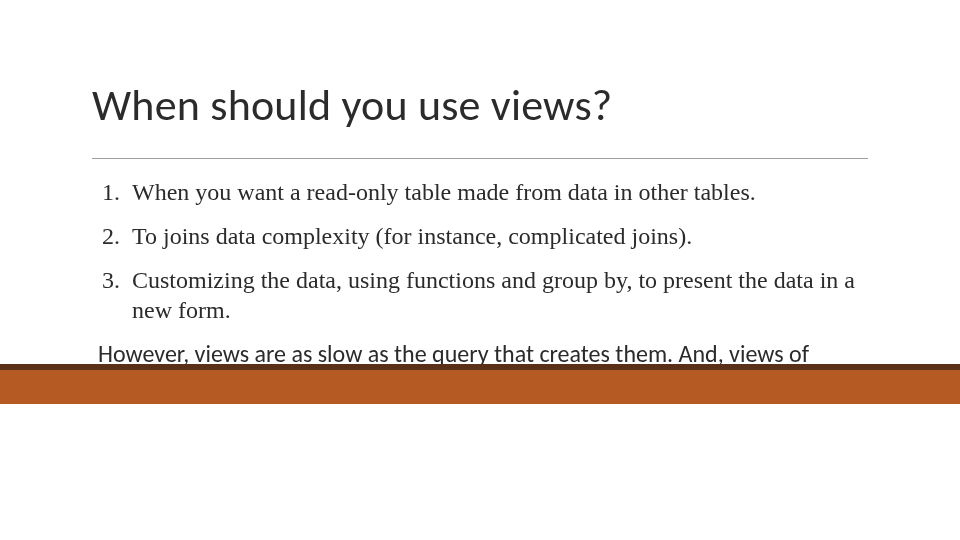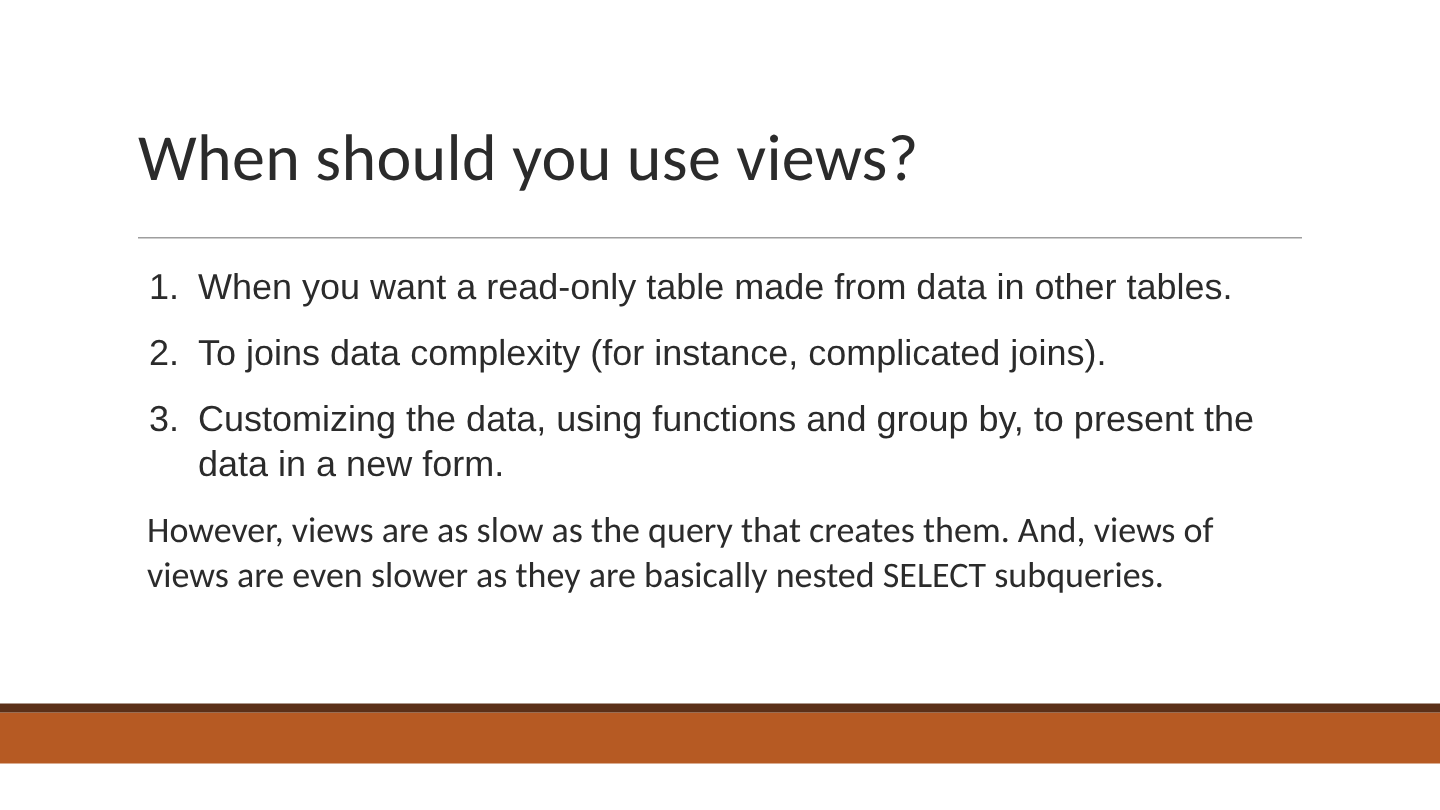--- a/index.html
+++ b/index.html
@@ -1,20 +1,20 @@
 <!DOCTYPE html>
 <html><head>
 <meta charset="utf-8">
 <style>
   * { margin: 0; padding: 0; box-sizing: border-box; }
   html, body { width: 960px; height: 540px; font-family: "Calibri Light", Calibri, "Segoe UI", Arial, sans-serif; background: #fff; color: #222; }
   .slide {
     position: relative;
     width: 960px;
-    height: 509px;
+    height: 404px;
     background: #fff;
   }
   .content {
     position: absolute;
     left: 92px;
     top: 78px;
     right: 92px;
   }
   .title {
     font-size: 44px;
@@ -27,21 +27,21 @@
   .title-wrap {
     border-bottom: 1px solid #9e9e9e;
     margin-bottom: 18px;
   }
   .list {
     list-style: decimal;
     padding-left: 34px;
     font-size: 24px;
     line-height: 1.25;
     color: #2b2b2b;
-    font-family: Liberation Sans, sans-serif;
+    font-family: Liberation Serif, serif;
   }
   .list li {
     margin-bottom: 14px;
     padding-left: 6px;
   }
   .list li::marker {
     font-size: 24px;
   }
   .note {
     margin-top: 4px;

